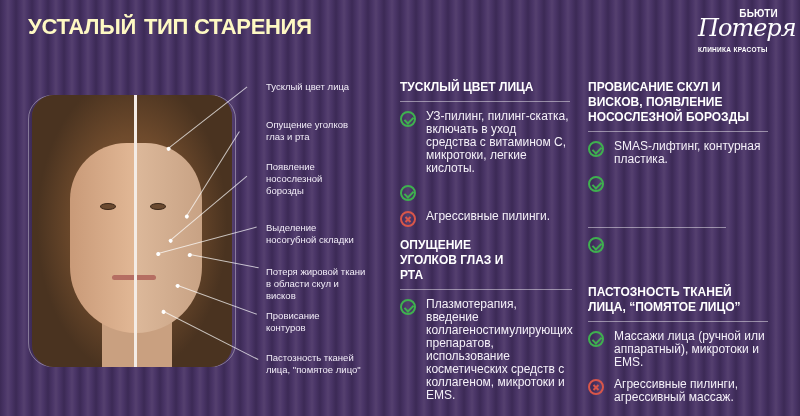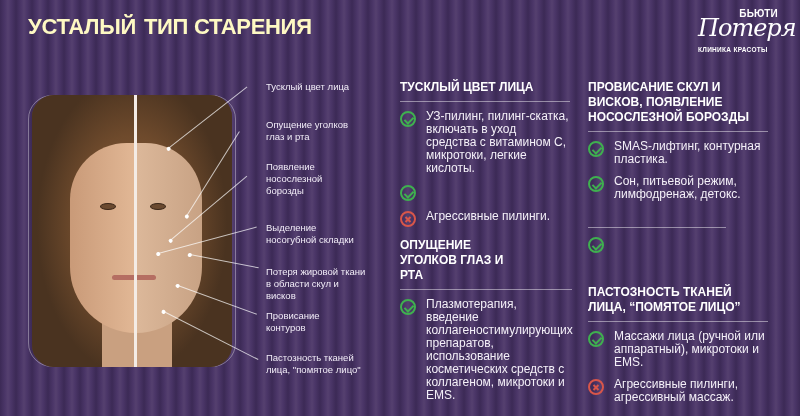--- a/index.html
+++ b/index.html
@@ -132,21 +132,20 @@
 
 <div class="section" style="left:588px;top:80px;width:180px;">
   <div class="sec-title">ПРОВИСАНИЕ СКУЛ И ВИСКОВ, ПОЯВЛЕНИЕ НОСОСЛЕЗНОЙ БОРОЗДЫ</div>
   <div class="sec-rule"></div>
   <div class="item">
     <span class="icon ok"></span>
     <span class="item-text">SMAS-лифтинг, контурная пластика.</span>
   </div>
   <div class="item">
     <span class="icon ok"></span>
-    <span class="item-text">Сон, питьевой режим, лимфодренаж, детокс.</span>
   </div>
 </div>
 
 <div class="section" style="left:588px;top:221px;width:180px;">
   <div class="sec-rule" style="width:138px;"></div>
   <div class="item">
     <span class="icon ok"></span>
   </div>
 </div>
 

